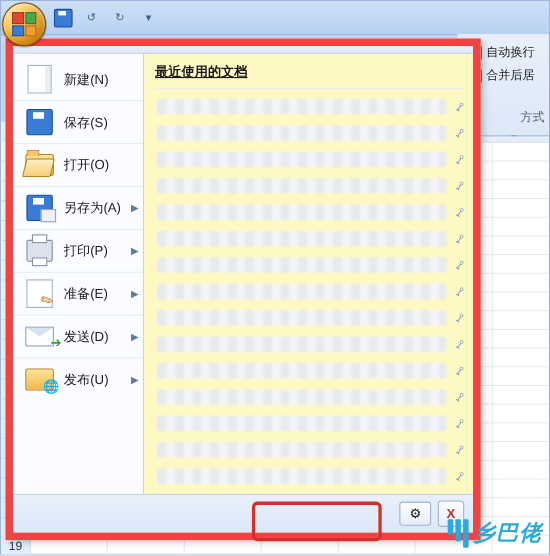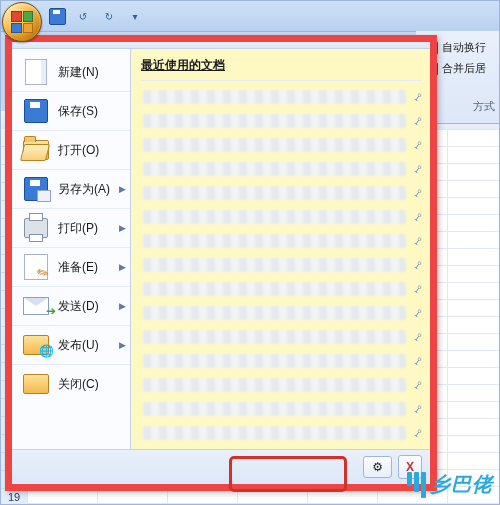--- a/index.html
+++ b/index.html
@@ -311,26 +311,20 @@
             <span>发送(D)</span>
             <span class="ml-chev">▶</span>
           </div>
           <div class="ml-item">
             <div class="ml-icon">
               <div class="ico-pub"></div>
             </div>
             <span>发布(U)</span>
             <span class="ml-chev">▶</span>
           </div>
-          <div class="ml-item">
-            <div class="ml-icon">
-              <div class="ico-close"></div>
-            </div>
-            <span>关闭(C)</span>
-          </div>
         </div>
       <div class="menu-right">
         <div class="mr-title">最近使用的文档</div>
         <div class="mr-list" id="recent-list">
             <div class="mr-item">
               <div class="mr-blur" style="width: 155px;"></div>
               <span class="mr-pin">⟟</span>
             </div>
             <div class="mr-item">
               <div class="mr-blur" style="width: 169px;"></div>

